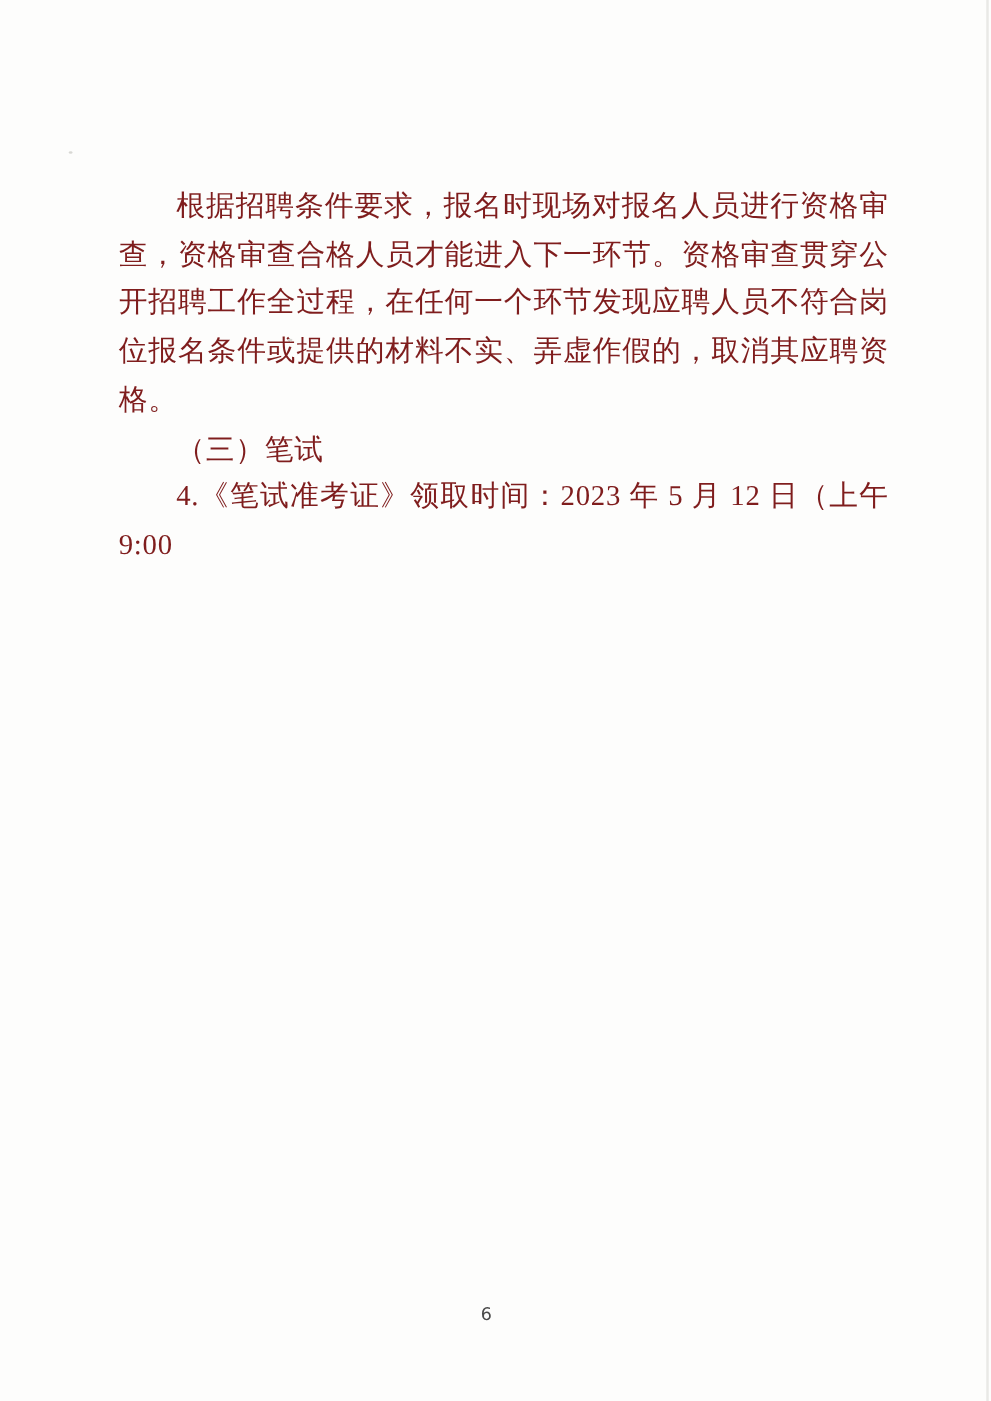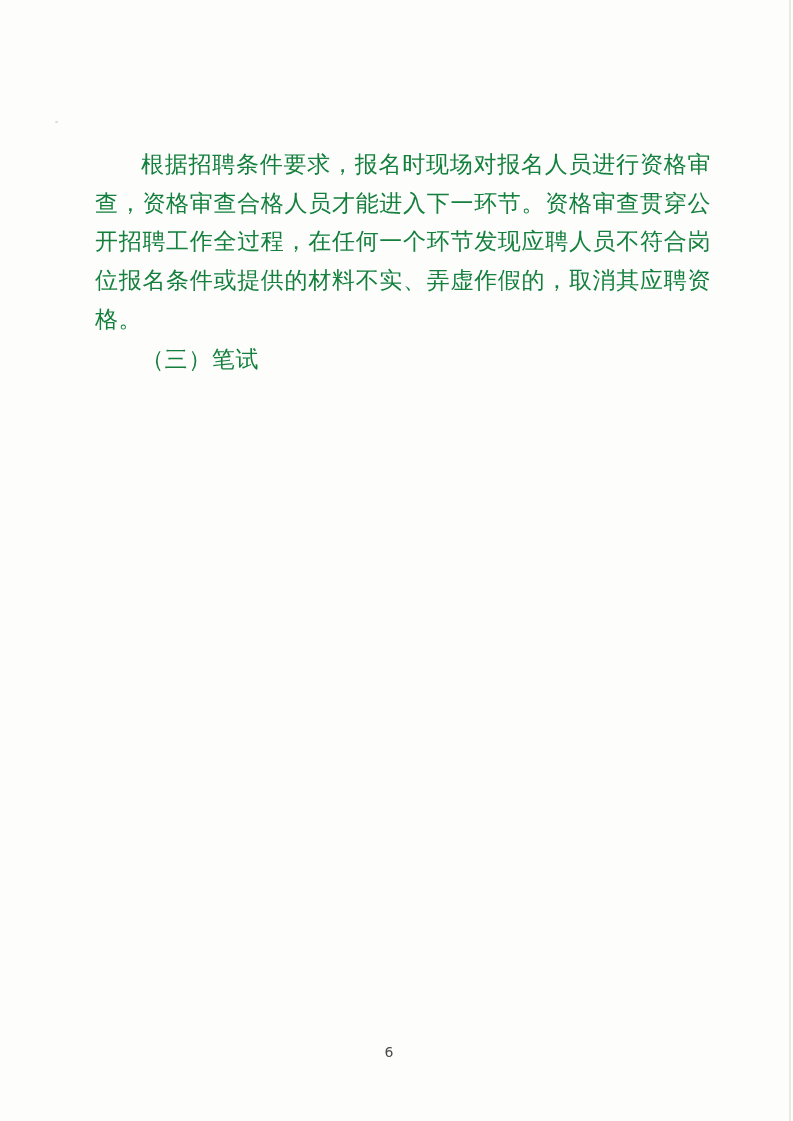--- a/index.html
+++ b/index.html
@@ -20,21 +20,21 @@
     background: #fdfdfc;
   }
   .text-block {
     position: absolute;
     left: 95px;
     top: 146px;
     width: 616px;
     font-size: 23px;
     line-height: 38.7px;
     letter-spacing: 0.6px;
-    color: #15803d;
+    color: #7f1d1d;
     text-align: justify;
   }
   .para {
     margin: 0;
     text-indent: 2em;
   }
   .para.heading {
     font-family: "Liberation Sans", "DejaVu Sans", sans-serif;
     font-weight: normal;
     text-align: left;
@@ -66,20 +66,21 @@
   .speck-2 { left: 230px; top: 271px; width: 4px; height: 2px; }
 </style>
 </head>
 <body>
 
 <div class="page">
 
   <div class="text-block">
     <p class="para">根据招聘条件要求，报名时现场对报名人员进行资格审查，资格审查合格人员才能进入下一环节。资格审查贯穿公开招聘工作全过程，在任何一个环节发现应聘人员不符合岗位报名条件或提供的材料不实、弄虚作假的，取消其应聘资格。</p>
     <p class="para heading">（三）笔试</p>
+    <p class="para">4.《笔试准考证》领取时间：2023 年 5 月 12 日（上午 9:00</p>
   </div>
 
   <div class="page-number">6</div>
 
   <div class="scan-edge"></div>
   <div class="speck speck-1"></div>
   <div class="speck speck-2"></div>
 
 </div>
 

